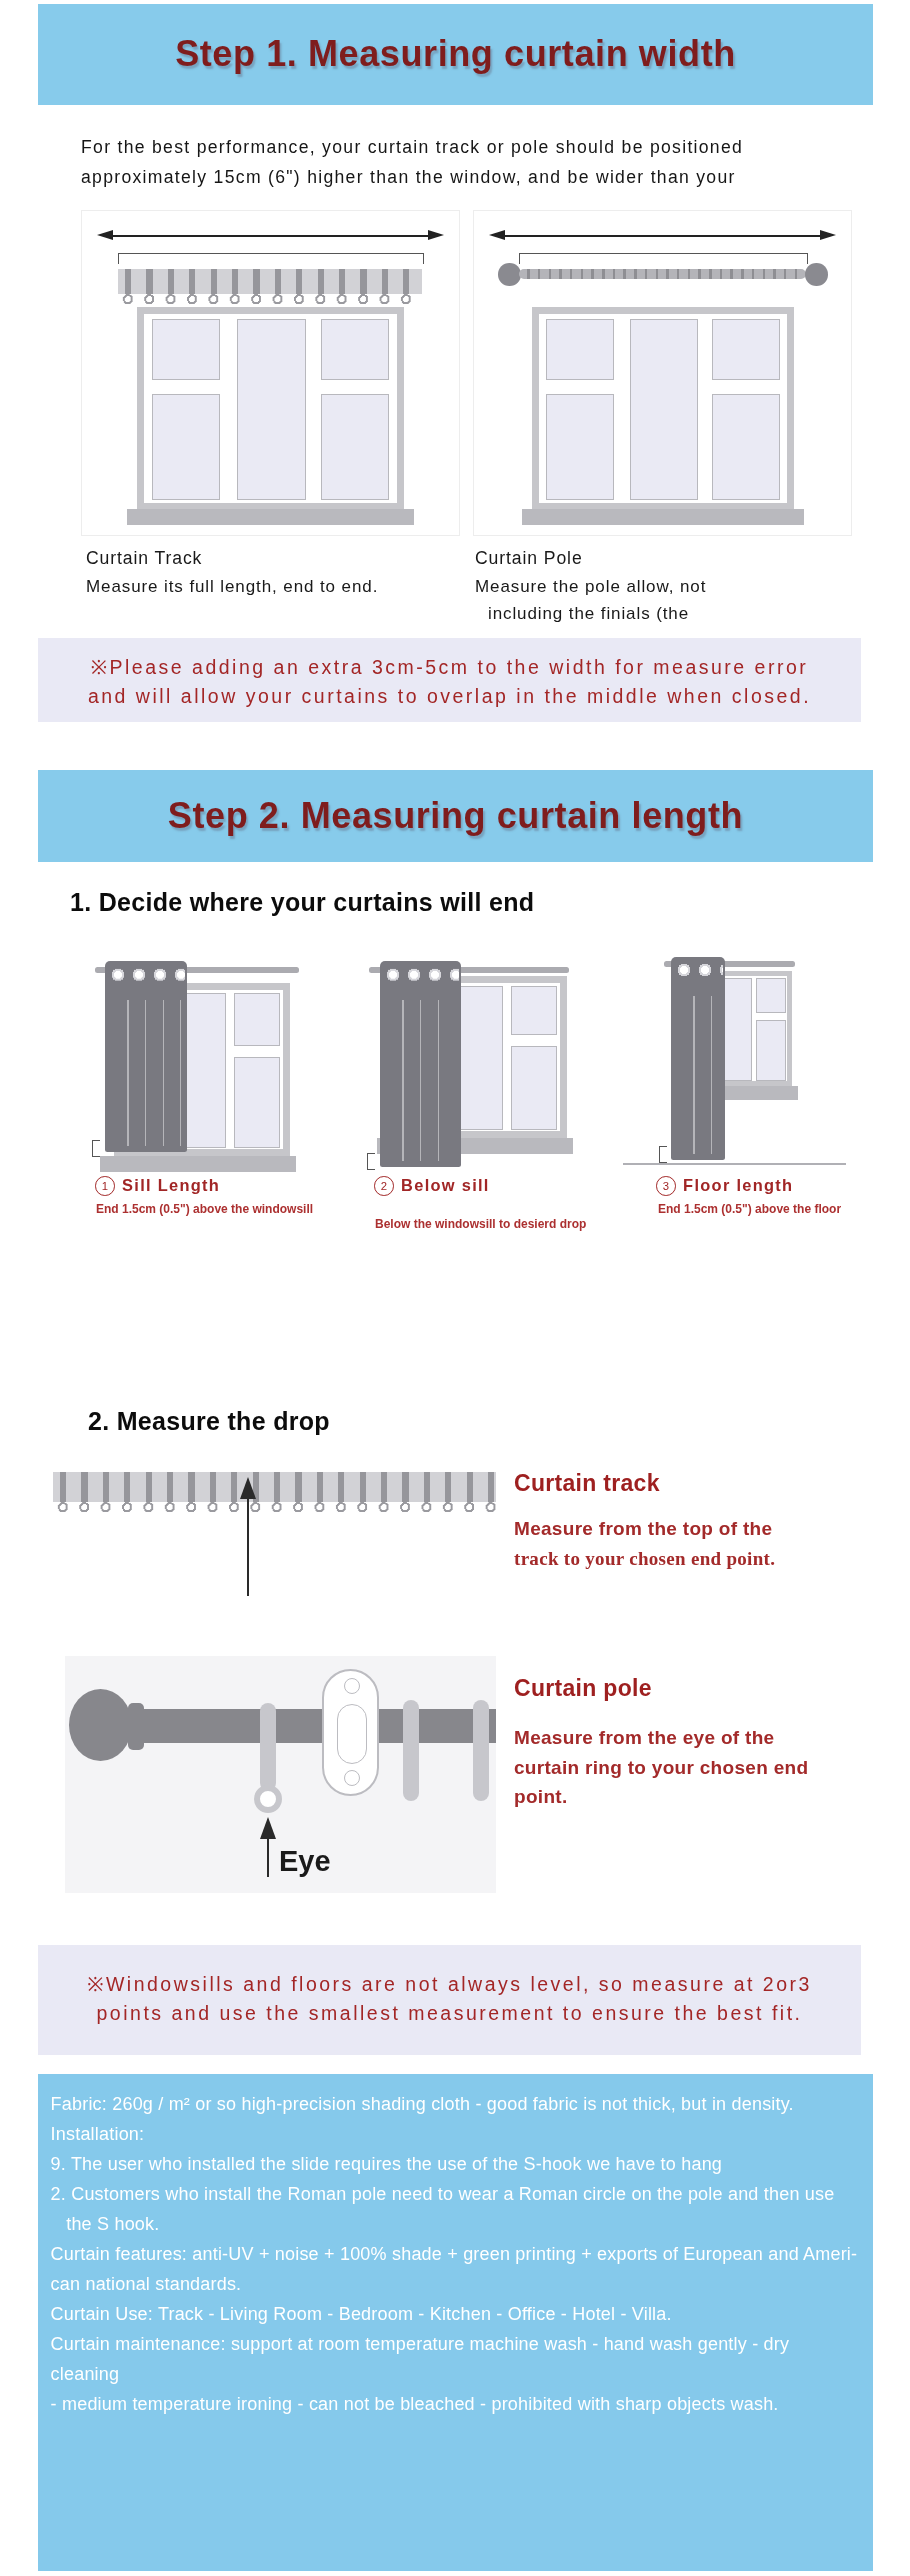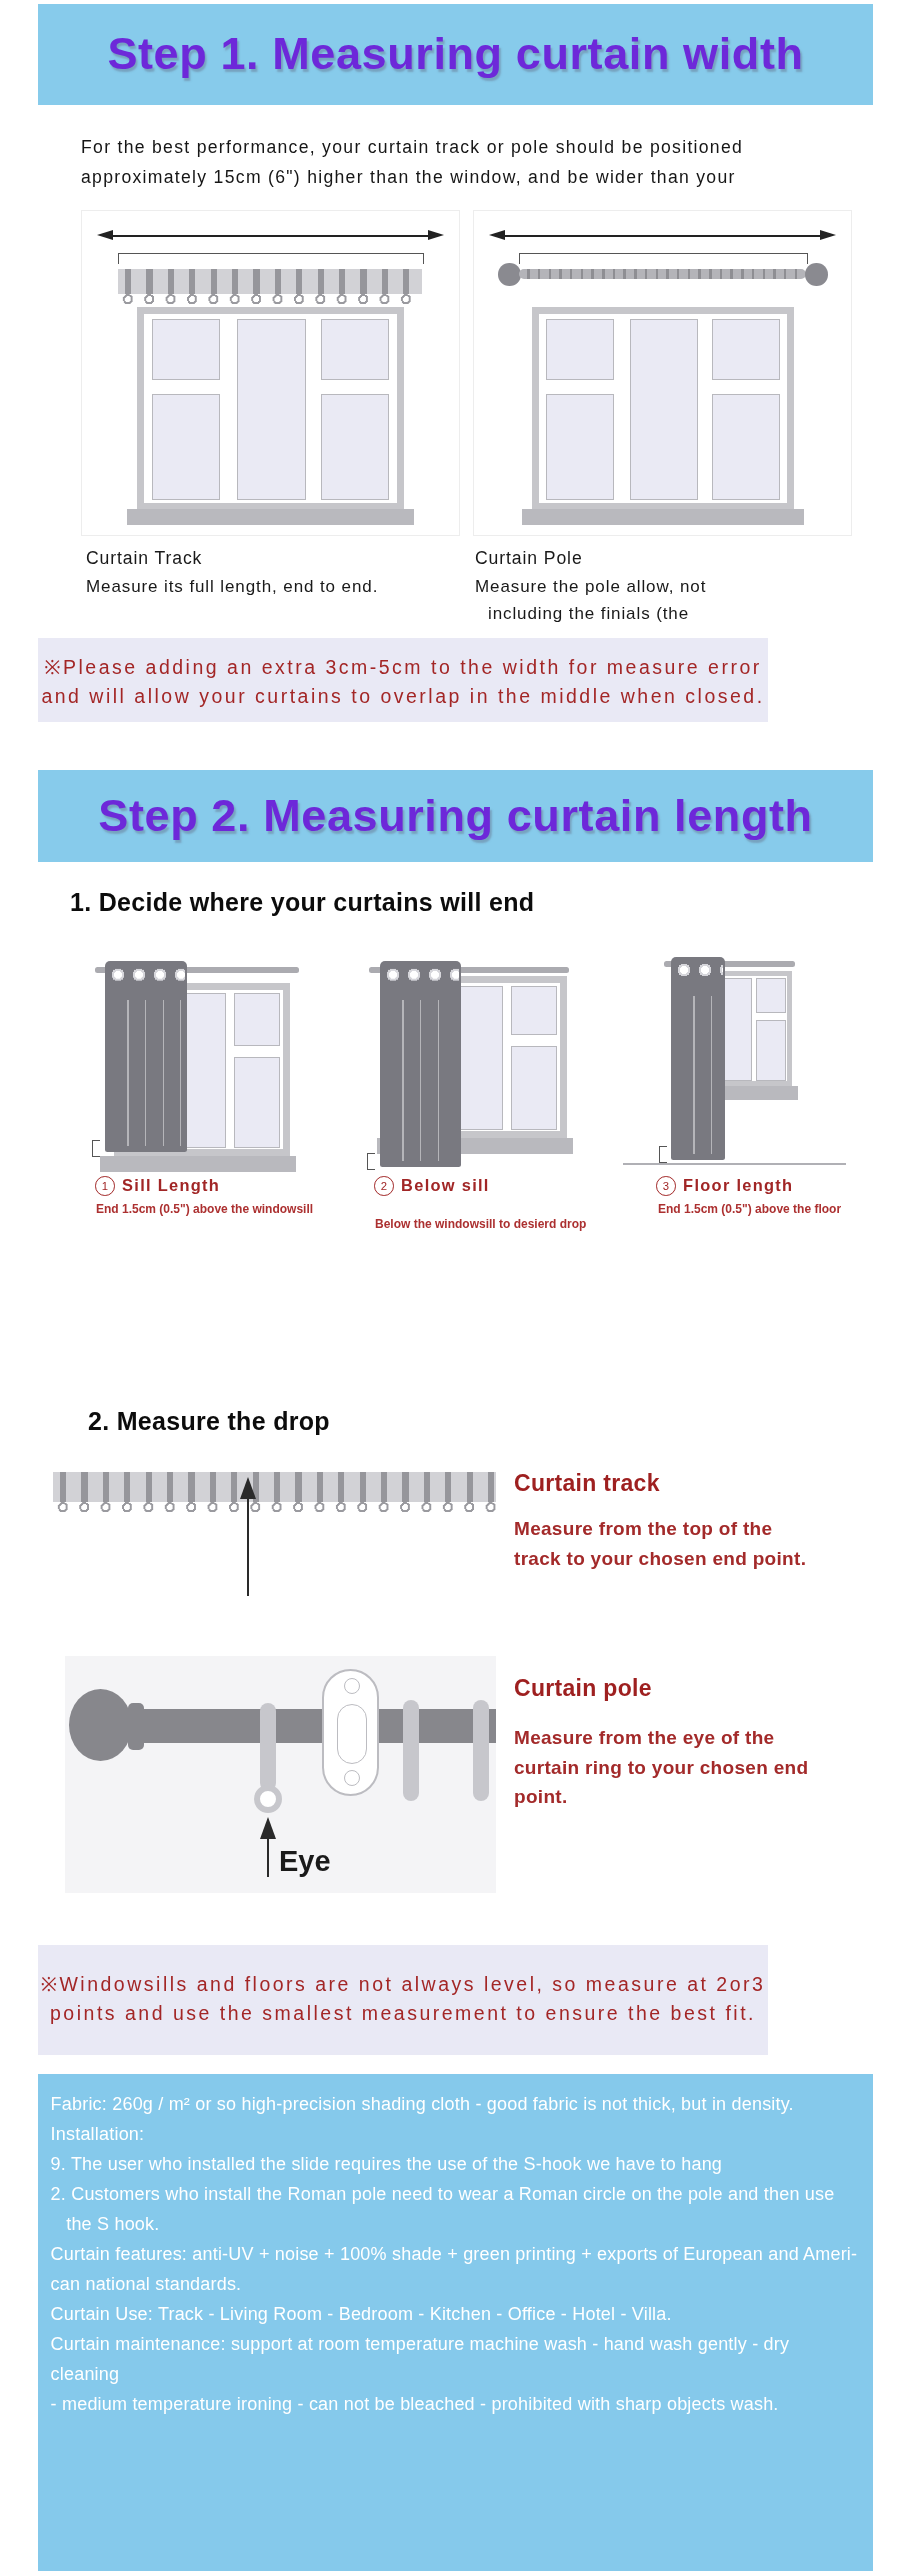--- a/index.html
+++ b/index.html
@@ -2,32 +2,32 @@
 <html style="font-size:10px"><head>
 <meta charset="utf-8">
 <style>
   html,body{margin:0;padding:0;background:#fff;}
   .page{position:relative;width:910px;height:2576px;background:#ffffff;
         font-family:"Liberation Sans", sans-serif;overflow:hidden;}
 
   
   .banner{position:absolute;left:38px;width:835px;background:#87cbeb;
           display:flex;align-items:center;justify-content:center;}
-  .banner .btxt{color:#6d28d9;font-weight:bold;font-size:45px;letter-spacing:0.6px;
+  .banner .btxt{color:#7f1d1d;font-weight:bold;font-size:36px;letter-spacing:0.6px;
           text-shadow:1.9px 2.5px 1.9px rgba(105,130,155,.55);}
   .banner .btxt-sub{color:#ffffff;font-weight:bold;font-size:29px;margin-left:11.3px;
           text-shadow:1.9px 2.5px 1.9px rgba(105,130,155,.55);}
 
   
   .introline{position:absolute;left:81px;color:#161616;font-size:17.6px;letter-spacing:1.3px;white-space:nowrap;}
   .cap-title{position:absolute;color:#191919;font-size:17.6px;letter-spacing:0.9px;white-space:nowrap;}
   .cap-line{position:absolute;color:#191919;font-size:17px;letter-spacing:0.9px;white-space:nowrap;}
   .heading{position:absolute;color:#0c0c0c;font-size:25px;font-weight:bold;letter-spacing:0.3px;white-space:nowrap;}
 
-  .noteband{position:absolute;left:38px;width:730px;background:#e9e9f5;text-align:center;}
+  .noteband{position:absolute;left:38px;width:823px;background:#e9e9f5;text-align:center;}
   .noteband .nline{color:#a32626;font-size:19.5px;font-weight:500;letter-spacing:2.5px;line-height:29px;white-space:nowrap;}
 
   .redtitle{position:absolute;color:#9e2020;font-size:23px;font-weight:bold;letter-spacing:0.3px;white-space:nowrap;}
   .reddesc{position:absolute;color:#a32a2a;font-size:19px;font-weight:bold;letter-spacing:0.3px;line-height:30px;white-space:nowrap;}
 
   
   .ibox{position:absolute;top:210px;width:377px;height:324px;background:#fff;border:0.6px solid #ededed;}
   .harrow{position:absolute;height:1.9px;background:#222;}
   .harrow::before,.harrow::after{content:"";position:absolute;top:-5px;}
   .harrow::before{left:-15px;border-top:5.7px solid transparent;border-bottom:5.7px solid transparent;border-right:16.4px solid #222;}
@@ -214,21 +214,21 @@
   </div>
 
 
   <div class="heading" style="left:88px;top:1407px;">2. Measure the drop</div>
 
   <div class="trackstrip" style="left:53px;top:1472px;width:443px;height:30px;"></div>
   <div class="varrow" style="left:247px;top:1498px;height:98px;"></div>
 
   <div class="redtitle" style="left:514px;top:1470px;">Curtain track</div>
   <div class="reddesc" style="left:514px;top:1514px;">Measure from the top of the</div>
-  <div class="reddesc" style="left:514px;top:1544px;">track to your chosen end point.</div>
+  <div class="reddesc" style="left:514px;top:1544px;font-family:Liberation Serif, serif;">track to your chosen end point.</div>
 
   <div class="polebox">
     <div class="pole3"></div>
     <div class="ball3"></div>
     <div class="collar3"></div>
     <div class="ring3" style="left:338px;"></div>
     <div class="ring3" style="left:408px;"></div>
     <div class="bracket3">
       <div class="screw" style="top:7.5px;"></div>
       <div class="screw" style="bottom:7.5px;"></div>

